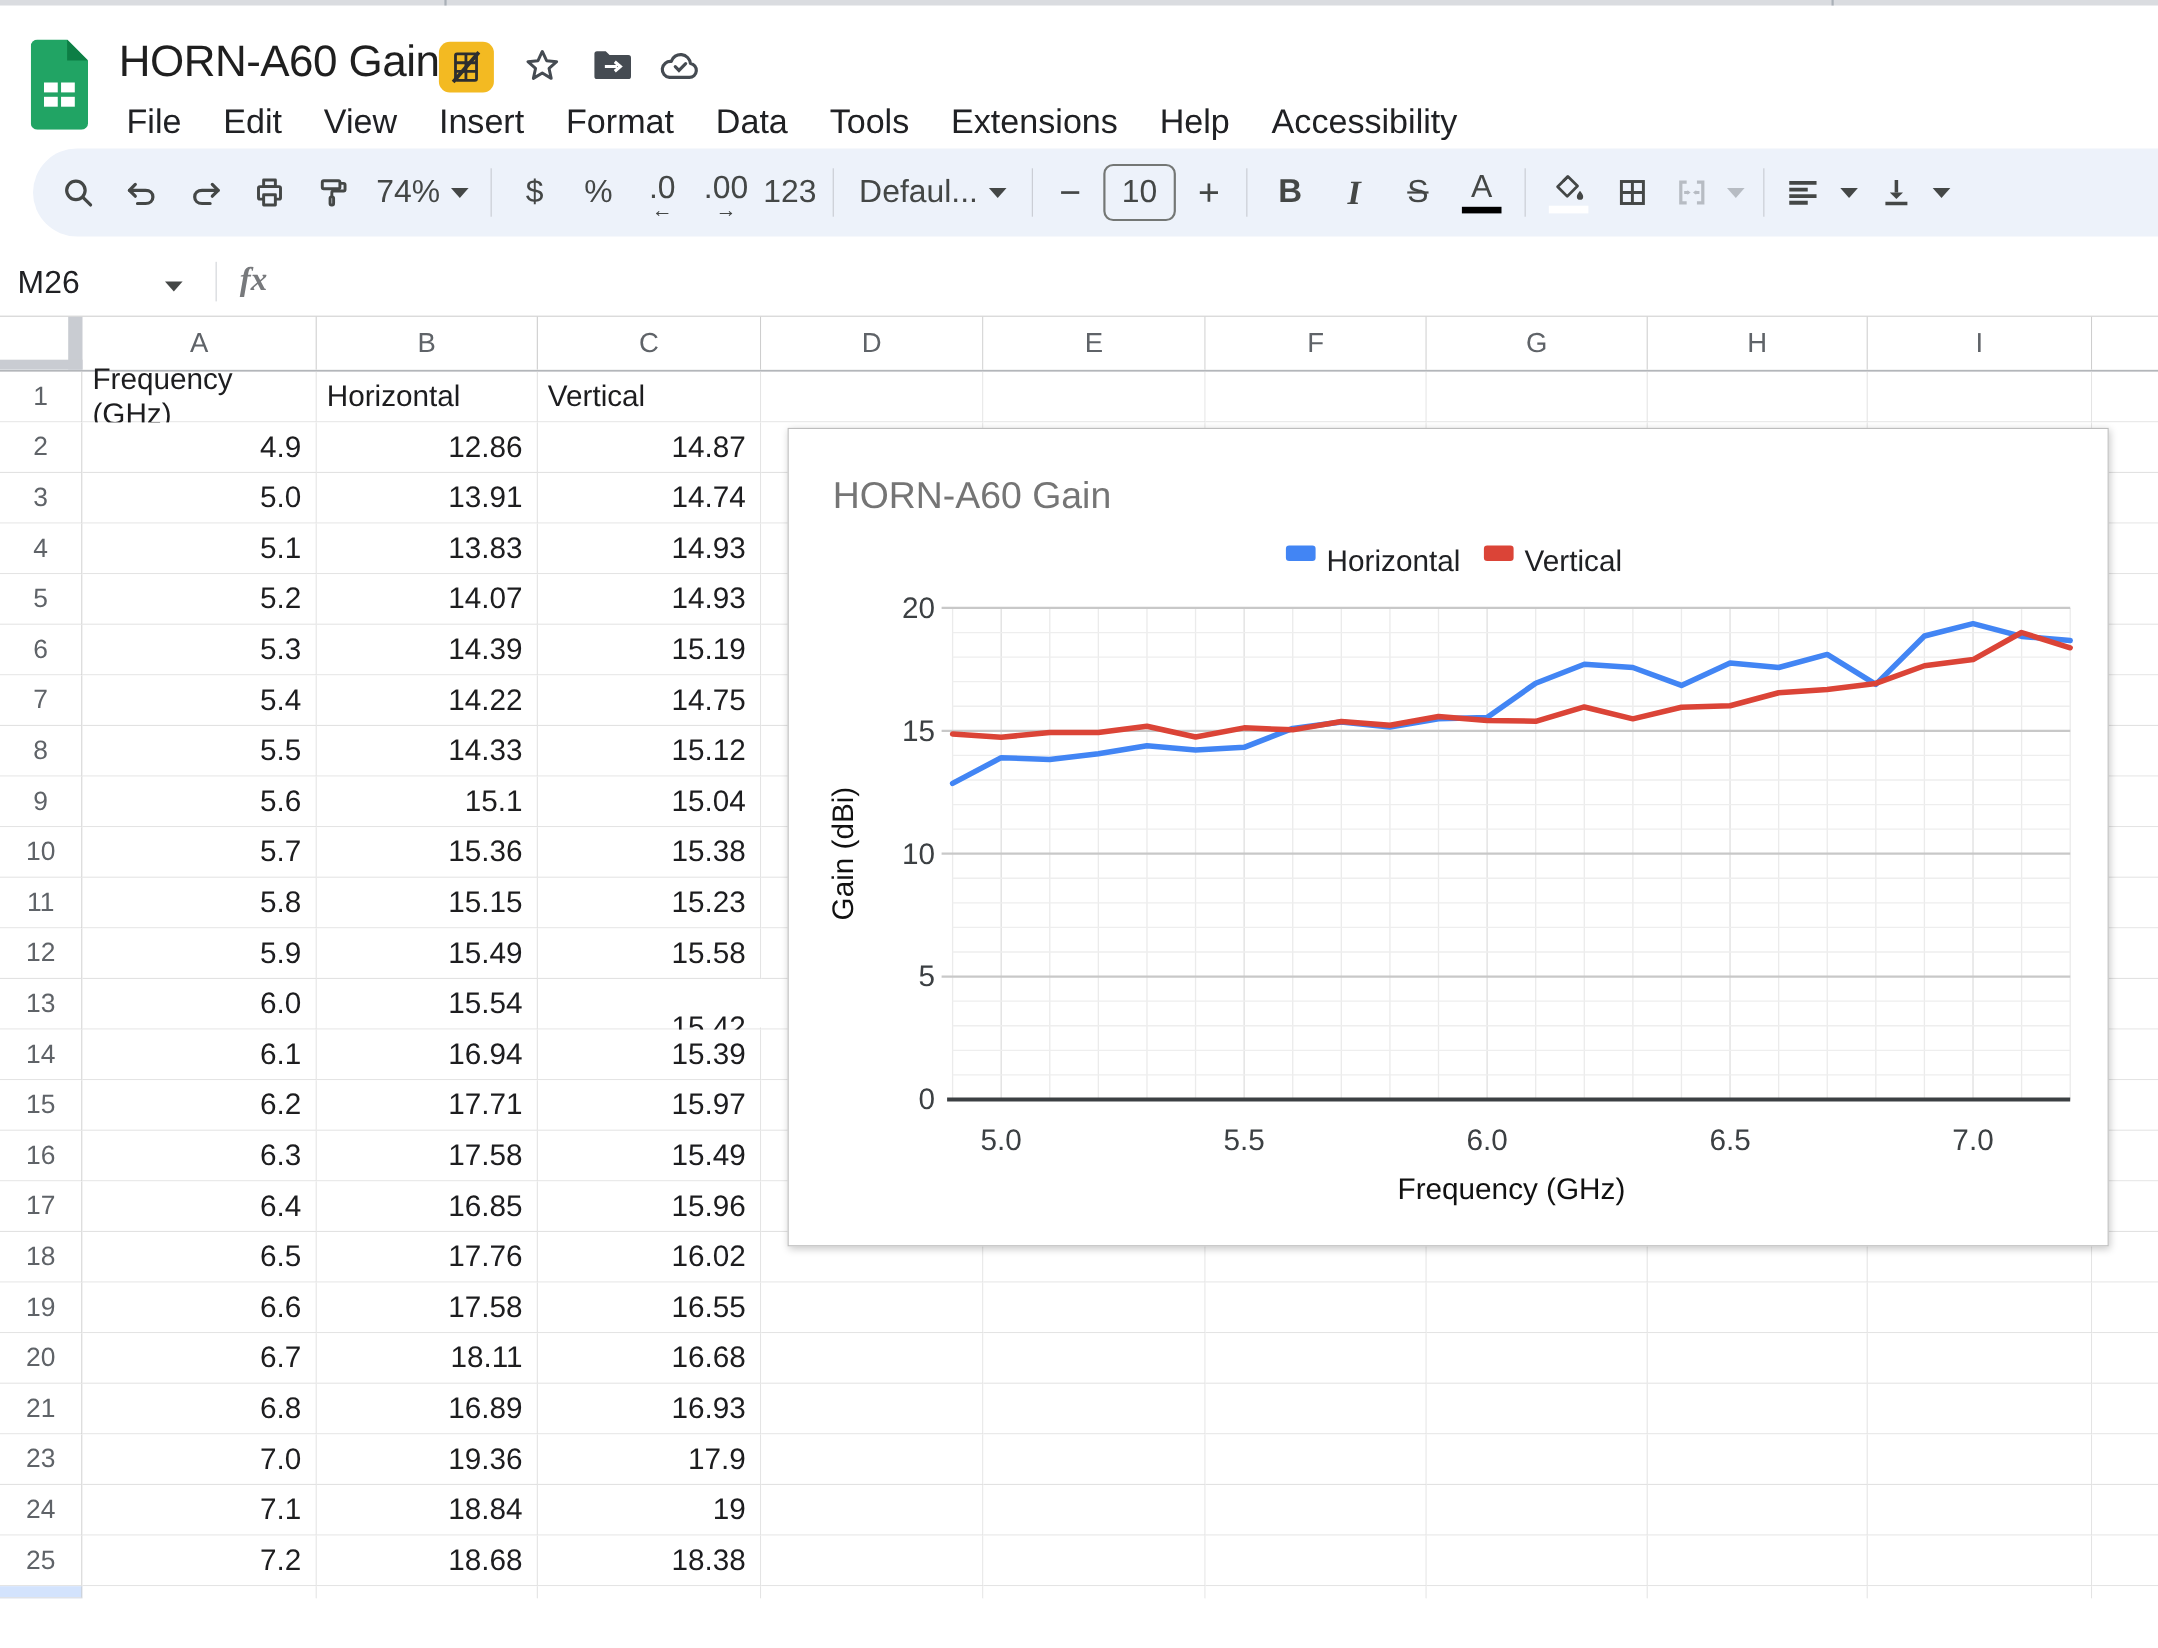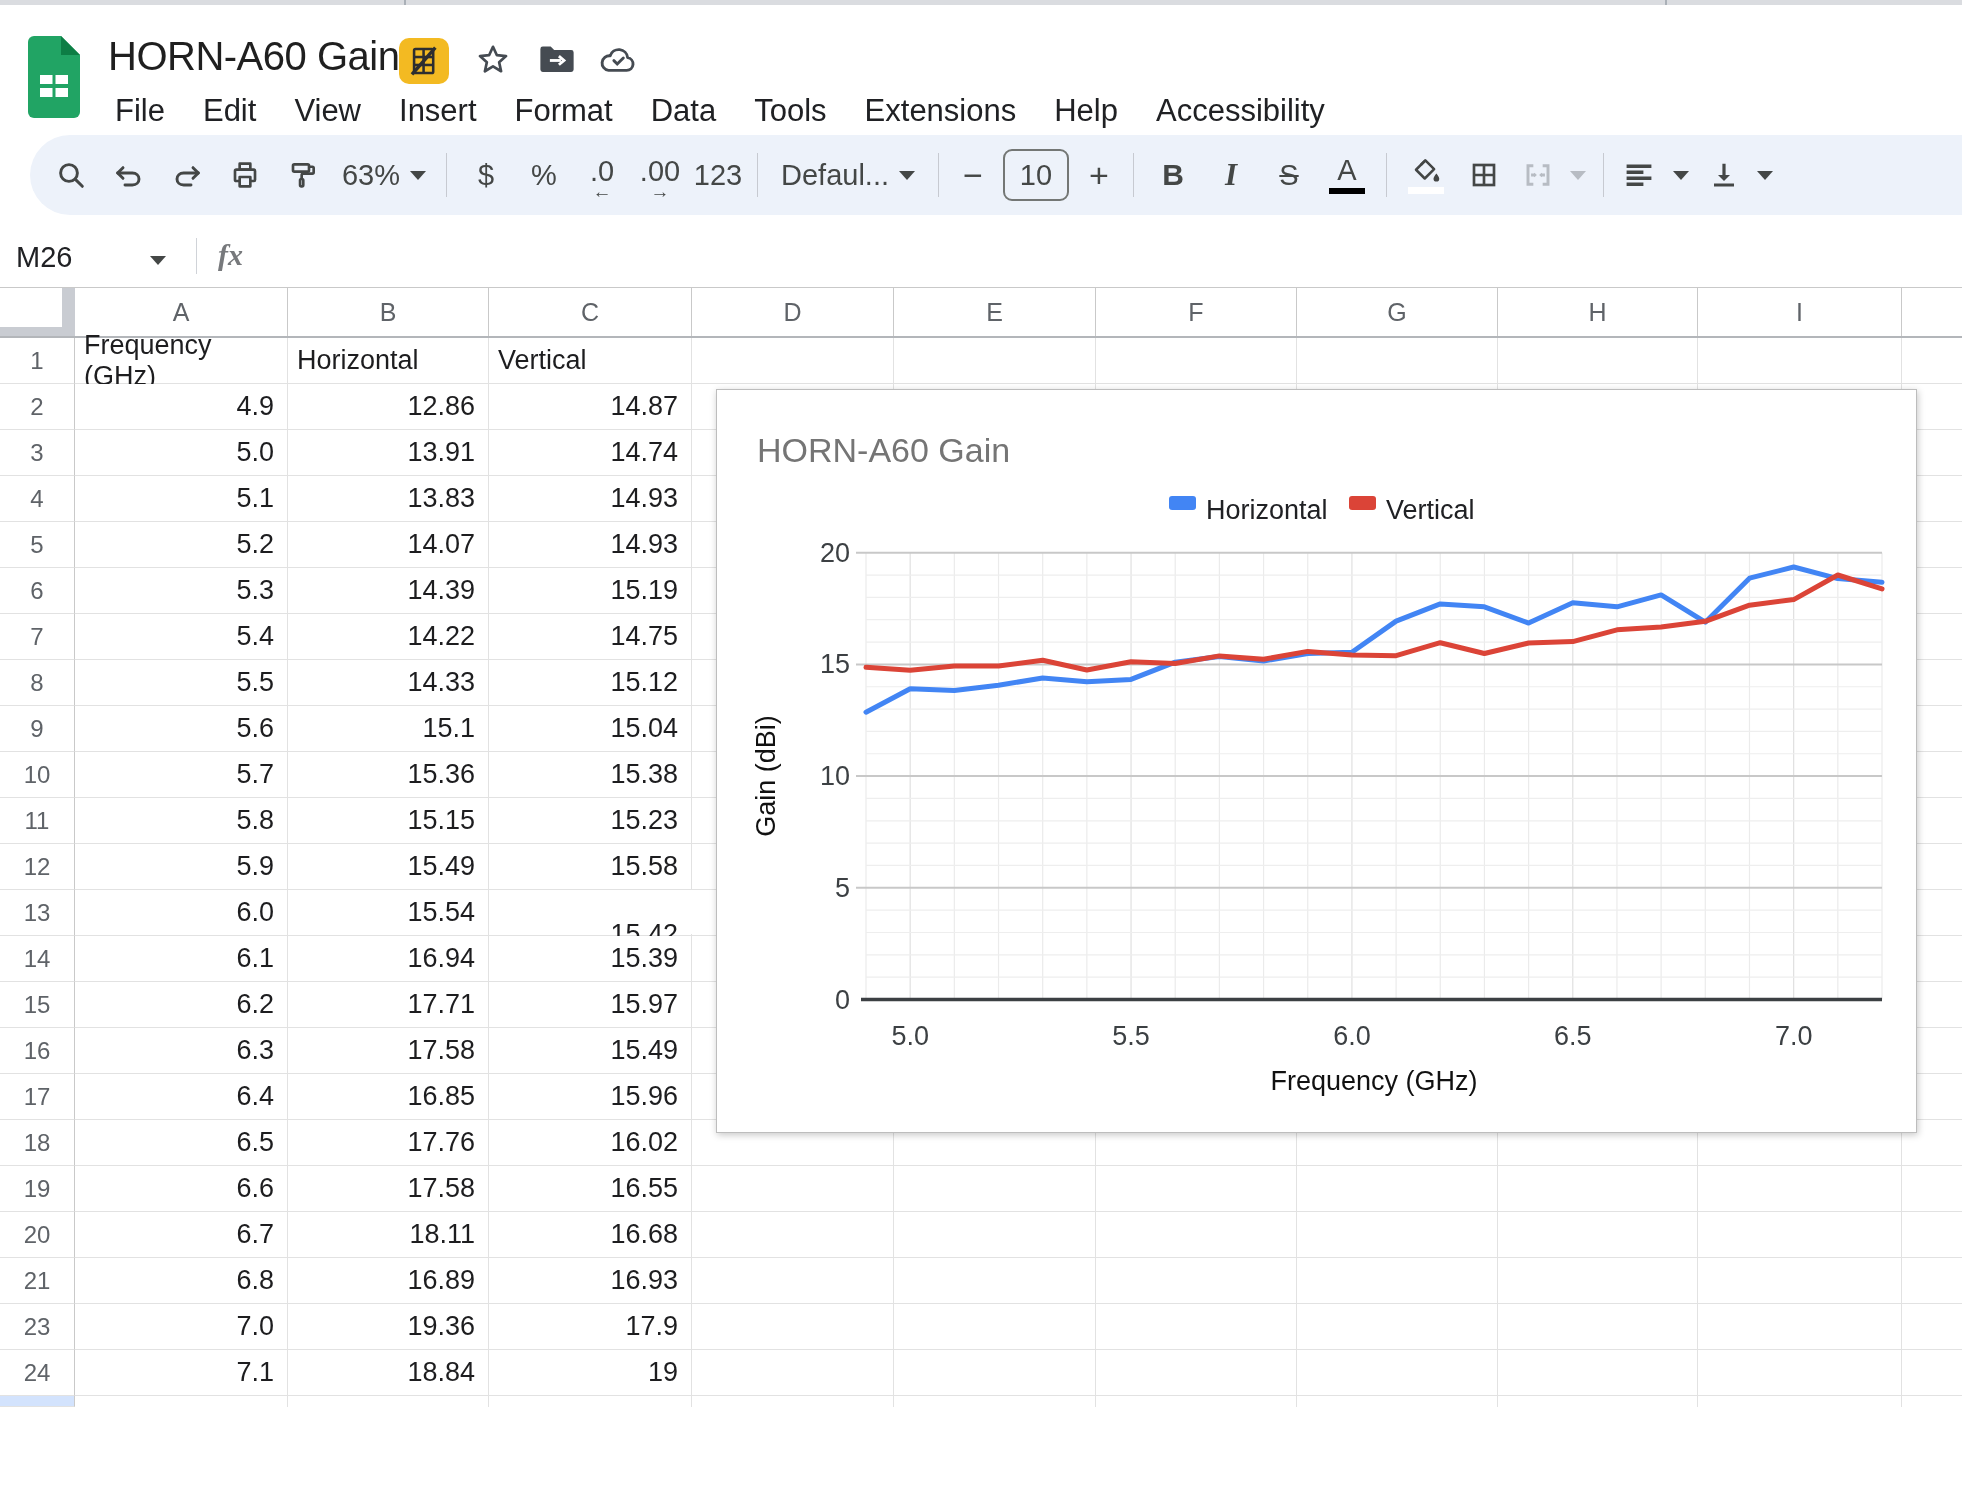--- a/index.html
+++ b/index.html
@@ -169,21 +169,21 @@
     </svg>
   </div>
   <div class="tbi">
     <svg width="32" height="32" viewBox="0 0 24 24" fill="none" stroke="#444746" stroke-width="2" stroke-linejoin="round">
       <rect x="4.5" y="4" width="12" height="5.5" rx="1"></rect>
       <path d="M16.5 5.8 h2.5 a1 1 0 0 1 1 1 V10 a1 1 0 0 1 -1 1 H12.2 a1.2 1.2 0 0 0 -1.2 1.2 V15"></path>
       <rect x="9.8" y="15" width="2.4" height="5.5" rx="1"></rect>
     </svg>
   </div>
   <div class="tbi" style="min-width:104px">
-    <span class="tb-txt">63%</span>
+    <span class="tb-txt">74%</span>
       <span class="caret"></span>
   </div>
   <div class="tb-div"></div>
   <div class="tbi">
       <span class="tb-txt">$</span>
     </div>
   <div class="tbi">
       <span class="tb-txt">%</span>
     </div>
   <div class="tbi">
@@ -589,20 +589,33 @@
         <div class="cell num" style="width: 201px;"></div>
         <div class="cell num" style="width: 200px;"></div>
         <div class="cell num" style="width: 204px;"></div>
         <div class="cell num" style="width: 60px; border-right: none;"></div>
       </div>
       <div class="row">
         <div class="gut">24</div>
         <div class="cell num" style="width: 213px;">7.1</div>
         <div class="cell num" style="width: 201px;">18.84</div>
         <div class="cell num" style="width: 203px;">19</div>
+        <div class="cell num" style="width: 202px;"></div>
+        <div class="cell num" style="width: 202px;"></div>
+        <div class="cell num" style="width: 201px;"></div>
+        <div class="cell num" style="width: 201px;"></div>
+        <div class="cell num" style="width: 200px;"></div>
+        <div class="cell num" style="width: 204px;"></div>
+        <div class="cell num" style="width: 60px; border-right: none;"></div>
+      </div>
+      <div class="row">
+        <div class="gut">25</div>
+        <div class="cell num" style="width: 213px;">7.2</div>
+        <div class="cell num" style="width: 201px;">18.68</div>
+        <div class="cell num" style="width: 203px;">18.38</div>
         <div class="cell num" style="width: 202px;"></div>
         <div class="cell num" style="width: 202px;"></div>
         <div class="cell num" style="width: 201px;"></div>
         <div class="cell num" style="width: 201px;"></div>
         <div class="cell num" style="width: 200px;"></div>
         <div class="cell num" style="width: 204px;"></div>
         <div class="cell num" style="width: 60px; border-right: none;"></div>
       </div>
       <div class="row row26" style="height: 11px;">
         <div class="gut"></div>

